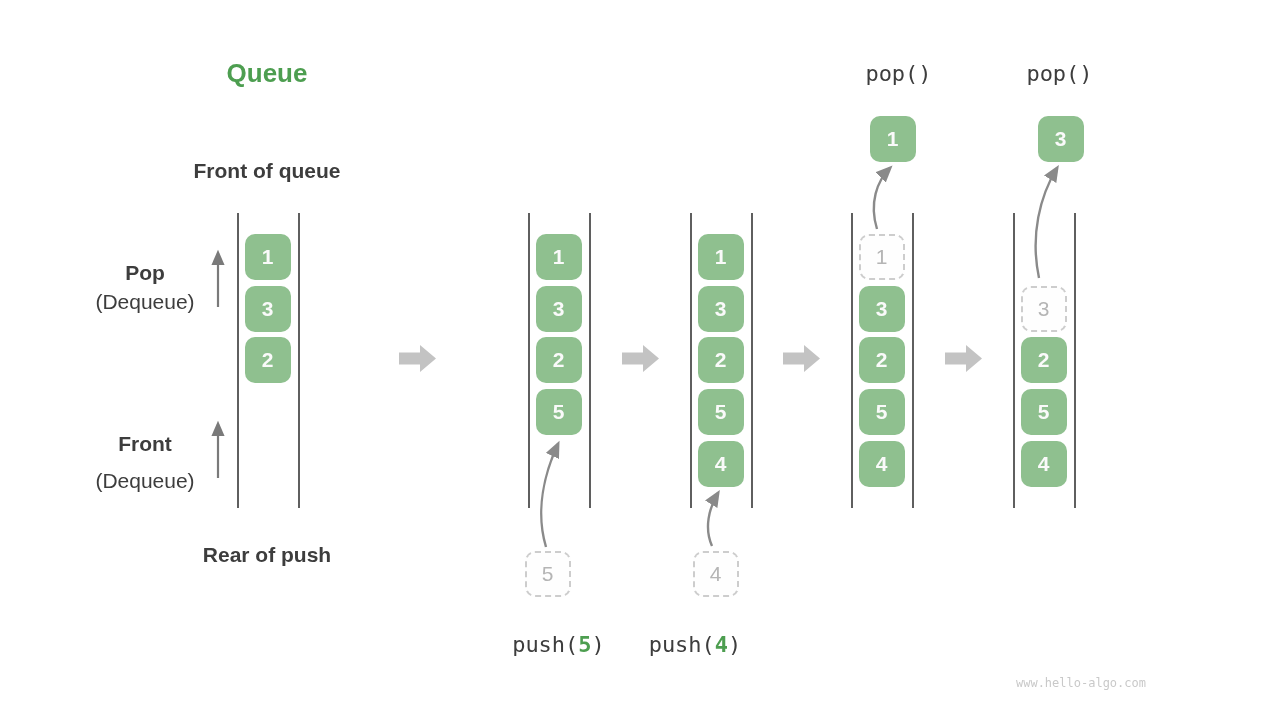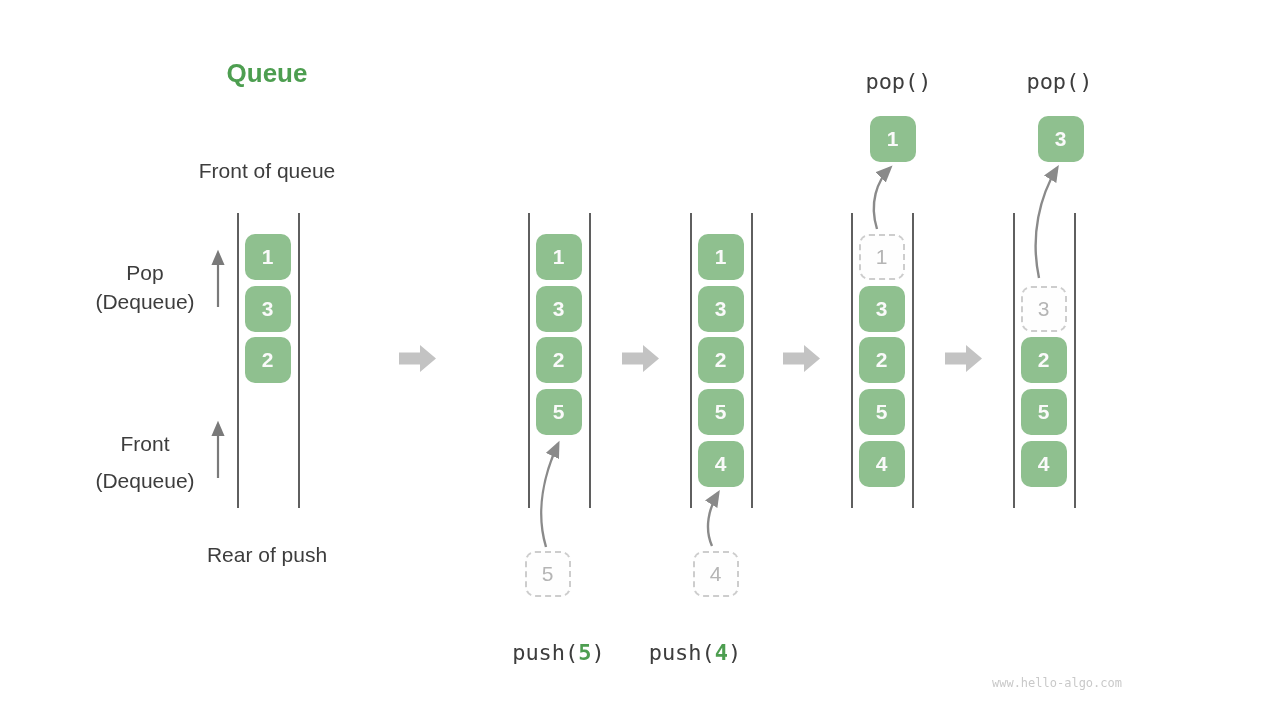--- a/index.html
+++ b/index.html
@@ -9,45 +9,45 @@
     --block-arrow:#c3c3c3;
     --dash-border:#cdcdcd;
     --dash-text:#b5b5b5;
     --wall:#5f5f5f;
     --curve:#8a8a8a;
     --watermark:#c9c9c9;
   }
   html,body{margin:0;padding:0;background:#fff;}
   #canvas{
     position:relative;width:1160px;height:720px;background:#ffffff;
-    overflow:hidden;font-family:"Liberation Sans",sans-serif;
+    overflow:hidden;font-family:"Liberation Sans",sans-serif;padding-left:24px;
   }
   #arrow-layer{position:absolute;left:0;top:0;width:1280px;height:720px;pointer-events:none;}
   .title{
     position:absolute;transform:translateX(-50%);color:var(--title-green);
     font-size:26px;font-weight:bold;white-space:nowrap;
   }
   .side-label{
     position:absolute;transform:translateX(-50%);color:var(--text-dark);
     font-size:21px;white-space:nowrap;
   }
-  .side-label.bold{font-weight:normal;}
+  .side-label.bold{font-weight:bold;}
   .vline{position:absolute;width:2px;background:var(--wall);}
   .cell{
     position:absolute;width:46px;height:46px;border-radius:10px;
     background:var(--green);color:#fafafa;font-weight:600;font-size:21px;
     display:flex;align-items:center;justify-content:center;
   }
   .cell.dashed{
     background:#fefefe;border:2px dashed var(--dash-border);
     color:var(--dash-text);font-weight:400;box-sizing:border-box;
   }
   .op-label{
     position:absolute;transform:translateX(-50%);white-space:nowrap;
-    font-family:"DejaVu Sans Mono",monospace;font-size:22px;color:var(--text-dark);margin-top:8px;
+    font-family:"DejaVu Sans Mono",monospace;font-size:22px;color:var(--text-dark);
   }
   .op-label .arg{color:var(--title-green);font-weight:bold;}
   .watermark{
     position:absolute;right:38px;top:676px;
     font-family:"DejaVu Sans Mono",monospace;font-size:12px;color:var(--watermark);
   }
 </style>
 </head>
 <body>
 

